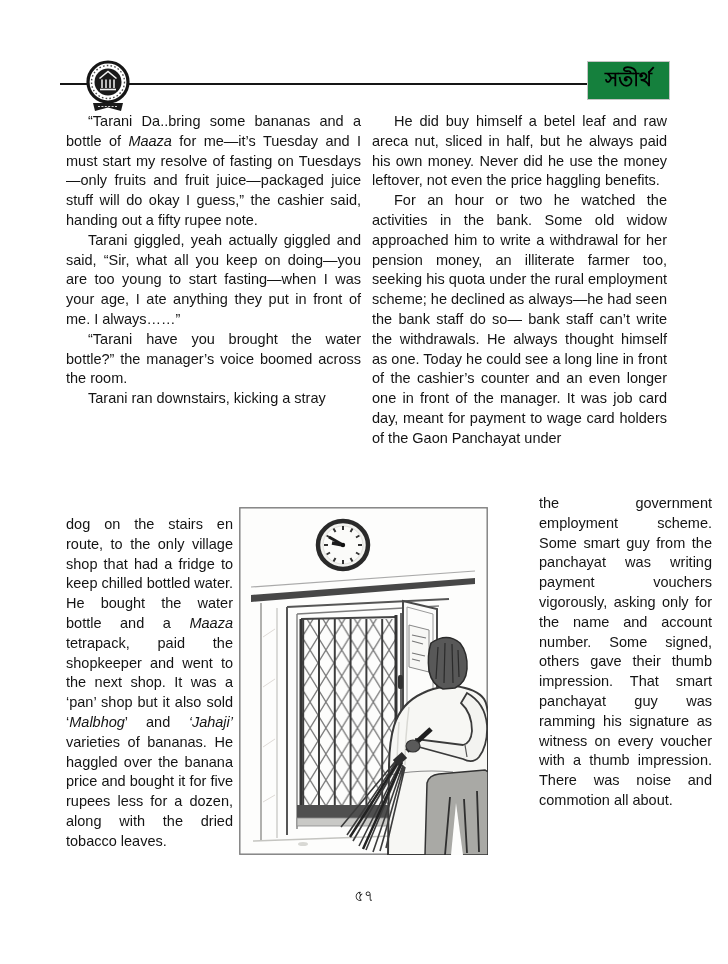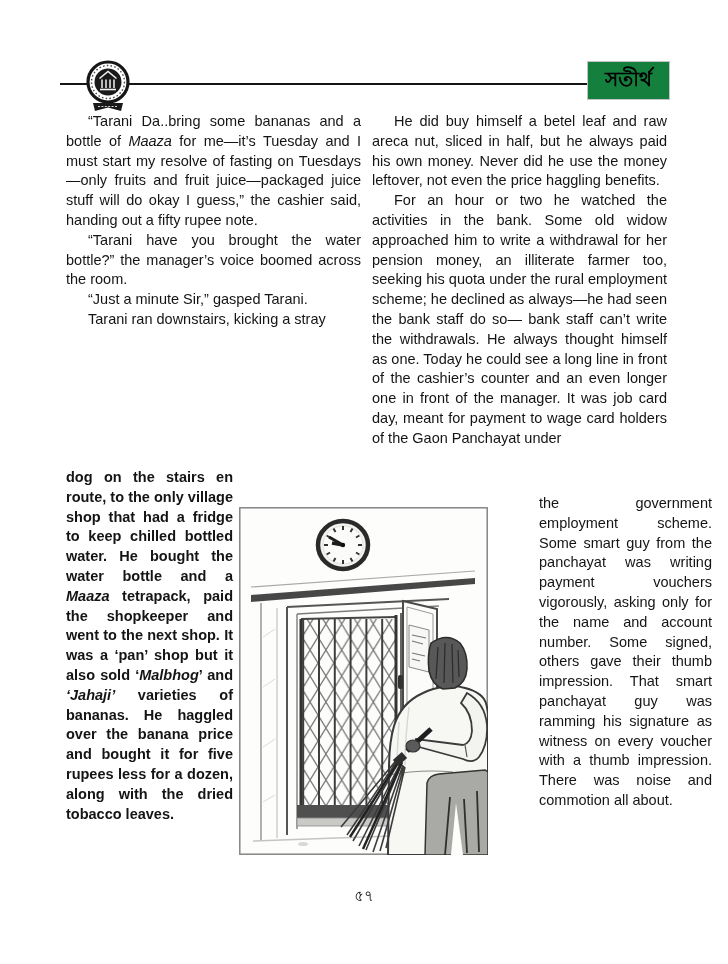--- a/index.html
+++ b/index.html
@@ -21,21 +21,21 @@
     background:#15803d;border:1px solid #c4c4c4;
     display:flex;align-items:center;justify-content:center;
     font-weight:bold;font-size:20px;color:#000;
   }
   .col{position:absolute;font-size:14.5px;line-height:19.8px;}
   .col p{margin:0;text-align:justify;}
   .col p.indent{text-indent:22px;}
   .col i{font-style:italic;}
   .col-left-full{left:66px;top:112px;width:295px;}
   .col-right-full{left:372px;top:112px;width:295px;}
-  .col-left-narrow{left:66px;top:468px;width:167px;font-weight:bold;}
+  .col-left-narrow{left:66px;top:515px;width:167px;}
   .col-right-narrow{left:494px;top:494px;width:173px;margin-left:45px;}
   .illustration{
     position:absolute;left:239px;top:507px;width:249px;height:348px;margin:0;
   }
   .illustration svg{display:block;width:249px;height:348px;}
   .page-number{
     position:absolute;left:0;top:884px;width:728px;
     text-align:center;font-size:15px;font-weight:normal;color:#000;
   }
 </style>
@@ -59,22 +59,22 @@
     <polygon points="8,46 38,46 36,54 23,50.5 10,54" fill="#1a1a1a"></polygon>
     <line x1="13" y1="49.5" x2="33" y2="49.5" stroke="#e8e8e8" stroke-width="0.9" stroke-dasharray="2,1.4"></line>
   </svg>
 
   <div class="title-box">
     <span>সতীৰ্থ</span>
   </div>
 
   <div class="col col-left-full">
       <p class="para indent"><span>“Tarani Da..bring some bananas and a bottle of </span><i>Maaza</i><span> for me—it’s Tuesday and I must start my resolve of fasting on Tuesdays—only fruits and fruit juice—packaged juice stuff will do okay I guess,” the cashier said, handing out a fifty rupee note.</span></p>
+      <p class="para indent"><span>Tarani giggled, yeah actually giggled and said, “Sir, what all you keep on doing—you are too young to start fasting—when I was your age, I ate anything they put in front of me. I always……”</span></p>
       <p class="para indent"><span>“Tarani have you brought the water bottle?” the manager’s voice boomed across the room.</span></p>
-      <p class="para indent"><span>“Just a minute Sir,” gasped Tarani.</span></p>
       <p class="para indent"><span>Tarani ran downstairs, kicking a stray</span></p>
     </div>
 
   <div class="col col-right-full">
       <p class="para indent"><span>He did buy himself a betel leaf and raw areca nut, sliced in half, but he always paid his own money. Never did he use the money leftover, not even the price haggling benefits.</span></p>
       <p class="para indent"><span>For an hour or two he watched the activities in the bank. Some old widow approached him to write a withdrawal for her pension money, an illiterate farmer too, seeking his quota under the rural employment scheme; he declined as always—he had seen the bank staff do so— bank staff can’t write the withdrawals. He always thought himself as one. Today he could see a long line in front of the cashier’s counter and an even longer one in front of the manager. It was job card day, meant for payment to wage card holders of the Gaon Panchayat under</span></p>
     </div>
 
   <div class="col col-left-narrow">
       <p class="para"><span>dog on the stairs en route, to the only village shop that had a fridge to keep chilled bottled water. He bought the water bottle and a </span><i>Maaza</i><span> tetrapack, paid the shopkeeper and went to the next shop. It was a ‘pan’ shop but it also sold ‘</span><i>Malbhog</i><span>’ and </span><i>‘Jahaji’</i><span> varieties of bananas. He haggled over the banana price and bought it for five rupees less for a dozen, along with the dried tobacco leaves.</span></p>

